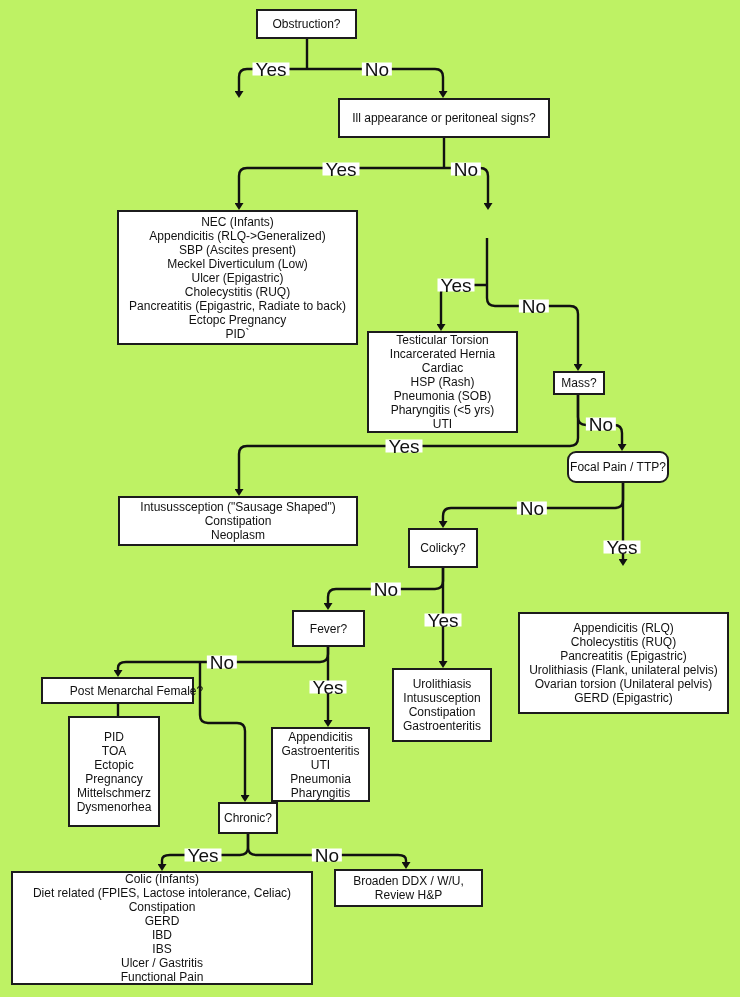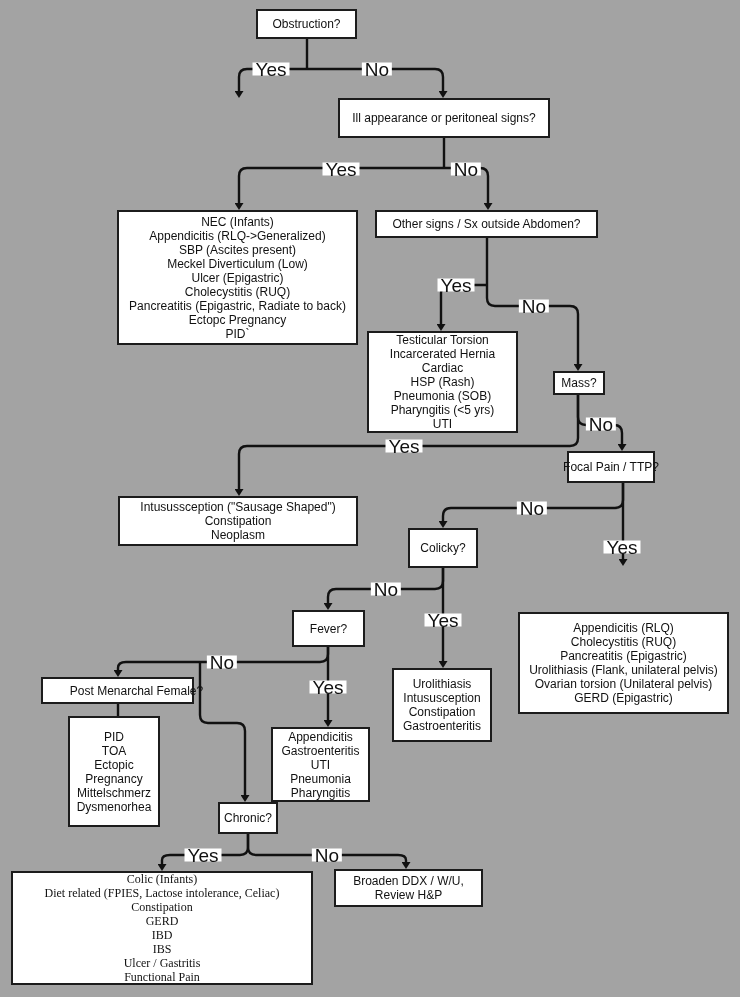--- a/index.html
+++ b/index.html
@@ -1,19 +1,19 @@
 <!DOCTYPE html>
 <html><head>
 <meta charset="utf-8">
 <style>
   html,body{margin:0;padding:0;background:#ffffff;}
   #canvas{
     position:relative;
     width:740px;height:997px;
-    background:#a3a3a3;
+    background:#bef264;
     font-family:"Liberation Sans", sans-serif;
     color:#111111;
     overflow:hidden;
   }
   #edges{position:absolute;left:0;top:0;width:740px;height:997px;}
   .node{
     position:absolute;
     box-sizing:border-box;
     background:#ffffff;
     border:2px solid #1c1c1c;
@@ -30,31 +30,31 @@
     font-size:19px;line-height:13px;
   }
   
   #n-obstruction{left:256px;top:9px;width:101px;height:30px;}
   #n-volvulus{left:152px;top:98px;width:156px;height:59px;}
   #n-ill{left:338px;top:98px;width:212px;height:40px;}
   #n-nec{left:117px;top:210px;width:241px;height:135px;}
   #n-othersigns{left:375px;top:210px;width:223px;height:28px;}
   #n-testicular{left:367px;top:331px;width:151px;height:102px;}
   #n-mass{left:553px;top:371px;width:52px;height:24px;}
-  #n-focal{left:567px;top:451px;width:88px;height:32px;}
+  #n-focal{left:567px;top:451px;width:102px;height:32px;border-radius:9px;}
   #n-intusus{left:118px;top:496px;width:240px;height:50px;}
   #n-colicky{left:408px;top:528px;width:70px;height:40px;}
   #n-rlq{left:518px;top:566px;width:211px;height:102px;margin-top:46px;}
   #n-fever{left:292px;top:610px;width:73px;height:37px;}
   #n-uro{left:392px;top:668px;width:100px;height:74px;}
   #n-postmen{left:41px;top:677px;width:153px;height:27px;padding-left:38px;}
   #n-pid{left:68px;top:716px;width:92px;height:111px;}
   #n-appgastro{left:271px;top:727px;width:99px;height:75px;}
   #n-chronic{left:218px;top:802px;width:60px;height:32px;}
-  #n-colic{left:11px;top:871px;width:302px;height:114px;font-family:Liberation Serif, serif;}
+  #n-colic{left:11px;top:871px;width:302px;height:114px;}
   #n-broaden{left:334px;top:869px;width:149px;height:38px;}
   
   #l-obstruction-yes{left:271px;top:69px;}
   #l-obstruction-no{left:377px;top:69px;}
   #l-ill-yes{left:341px;top:169px;}
   #l-ill-no{left:466px;top:169px;}
   #l-other-yes{left:456px;top:285px;}
   #l-other-no{left:534px;top:306px;}
   #l-mass-no{left:601px;top:424px;}
   #l-mass-yes{left:404px;top:446px;}
@@ -106,21 +106,20 @@
   <div class="node" id="n-ill">Ill appearance or peritoneal signs?</div>
   <div class="node" id="n-nec">NEC (Infants)
 Appendicitis (RLQ-&gt;Generalized)
 SBP (Ascites present)
 Meckel Diverticulum (Low)
 Ulcer (Epigastric)
 Cholecystitis (RUQ)
 Pancreatitis (Epigastric, Radiate to back)
 Ectopc Pregnancy
 PID`</div>
-  <div class="node" id="n-othersigns">Other signs / Sx outside Abdomen?</div>
   <div class="node" id="n-testicular">Testicular Torsion
 Incarcerated Hernia
 Cardiac
 HSP (Rash)
 Pneumonia (SOB)
 Pharyngitis (&lt;5 yrs)
 UTI</div>
   <div class="node" id="n-mass">Mass?</div>
   <div class="node" id="n-focal">Focal Pain / TTP?</div>
   <div class="node" id="n-intusus">Intusussception ("Sausage Shaped")

